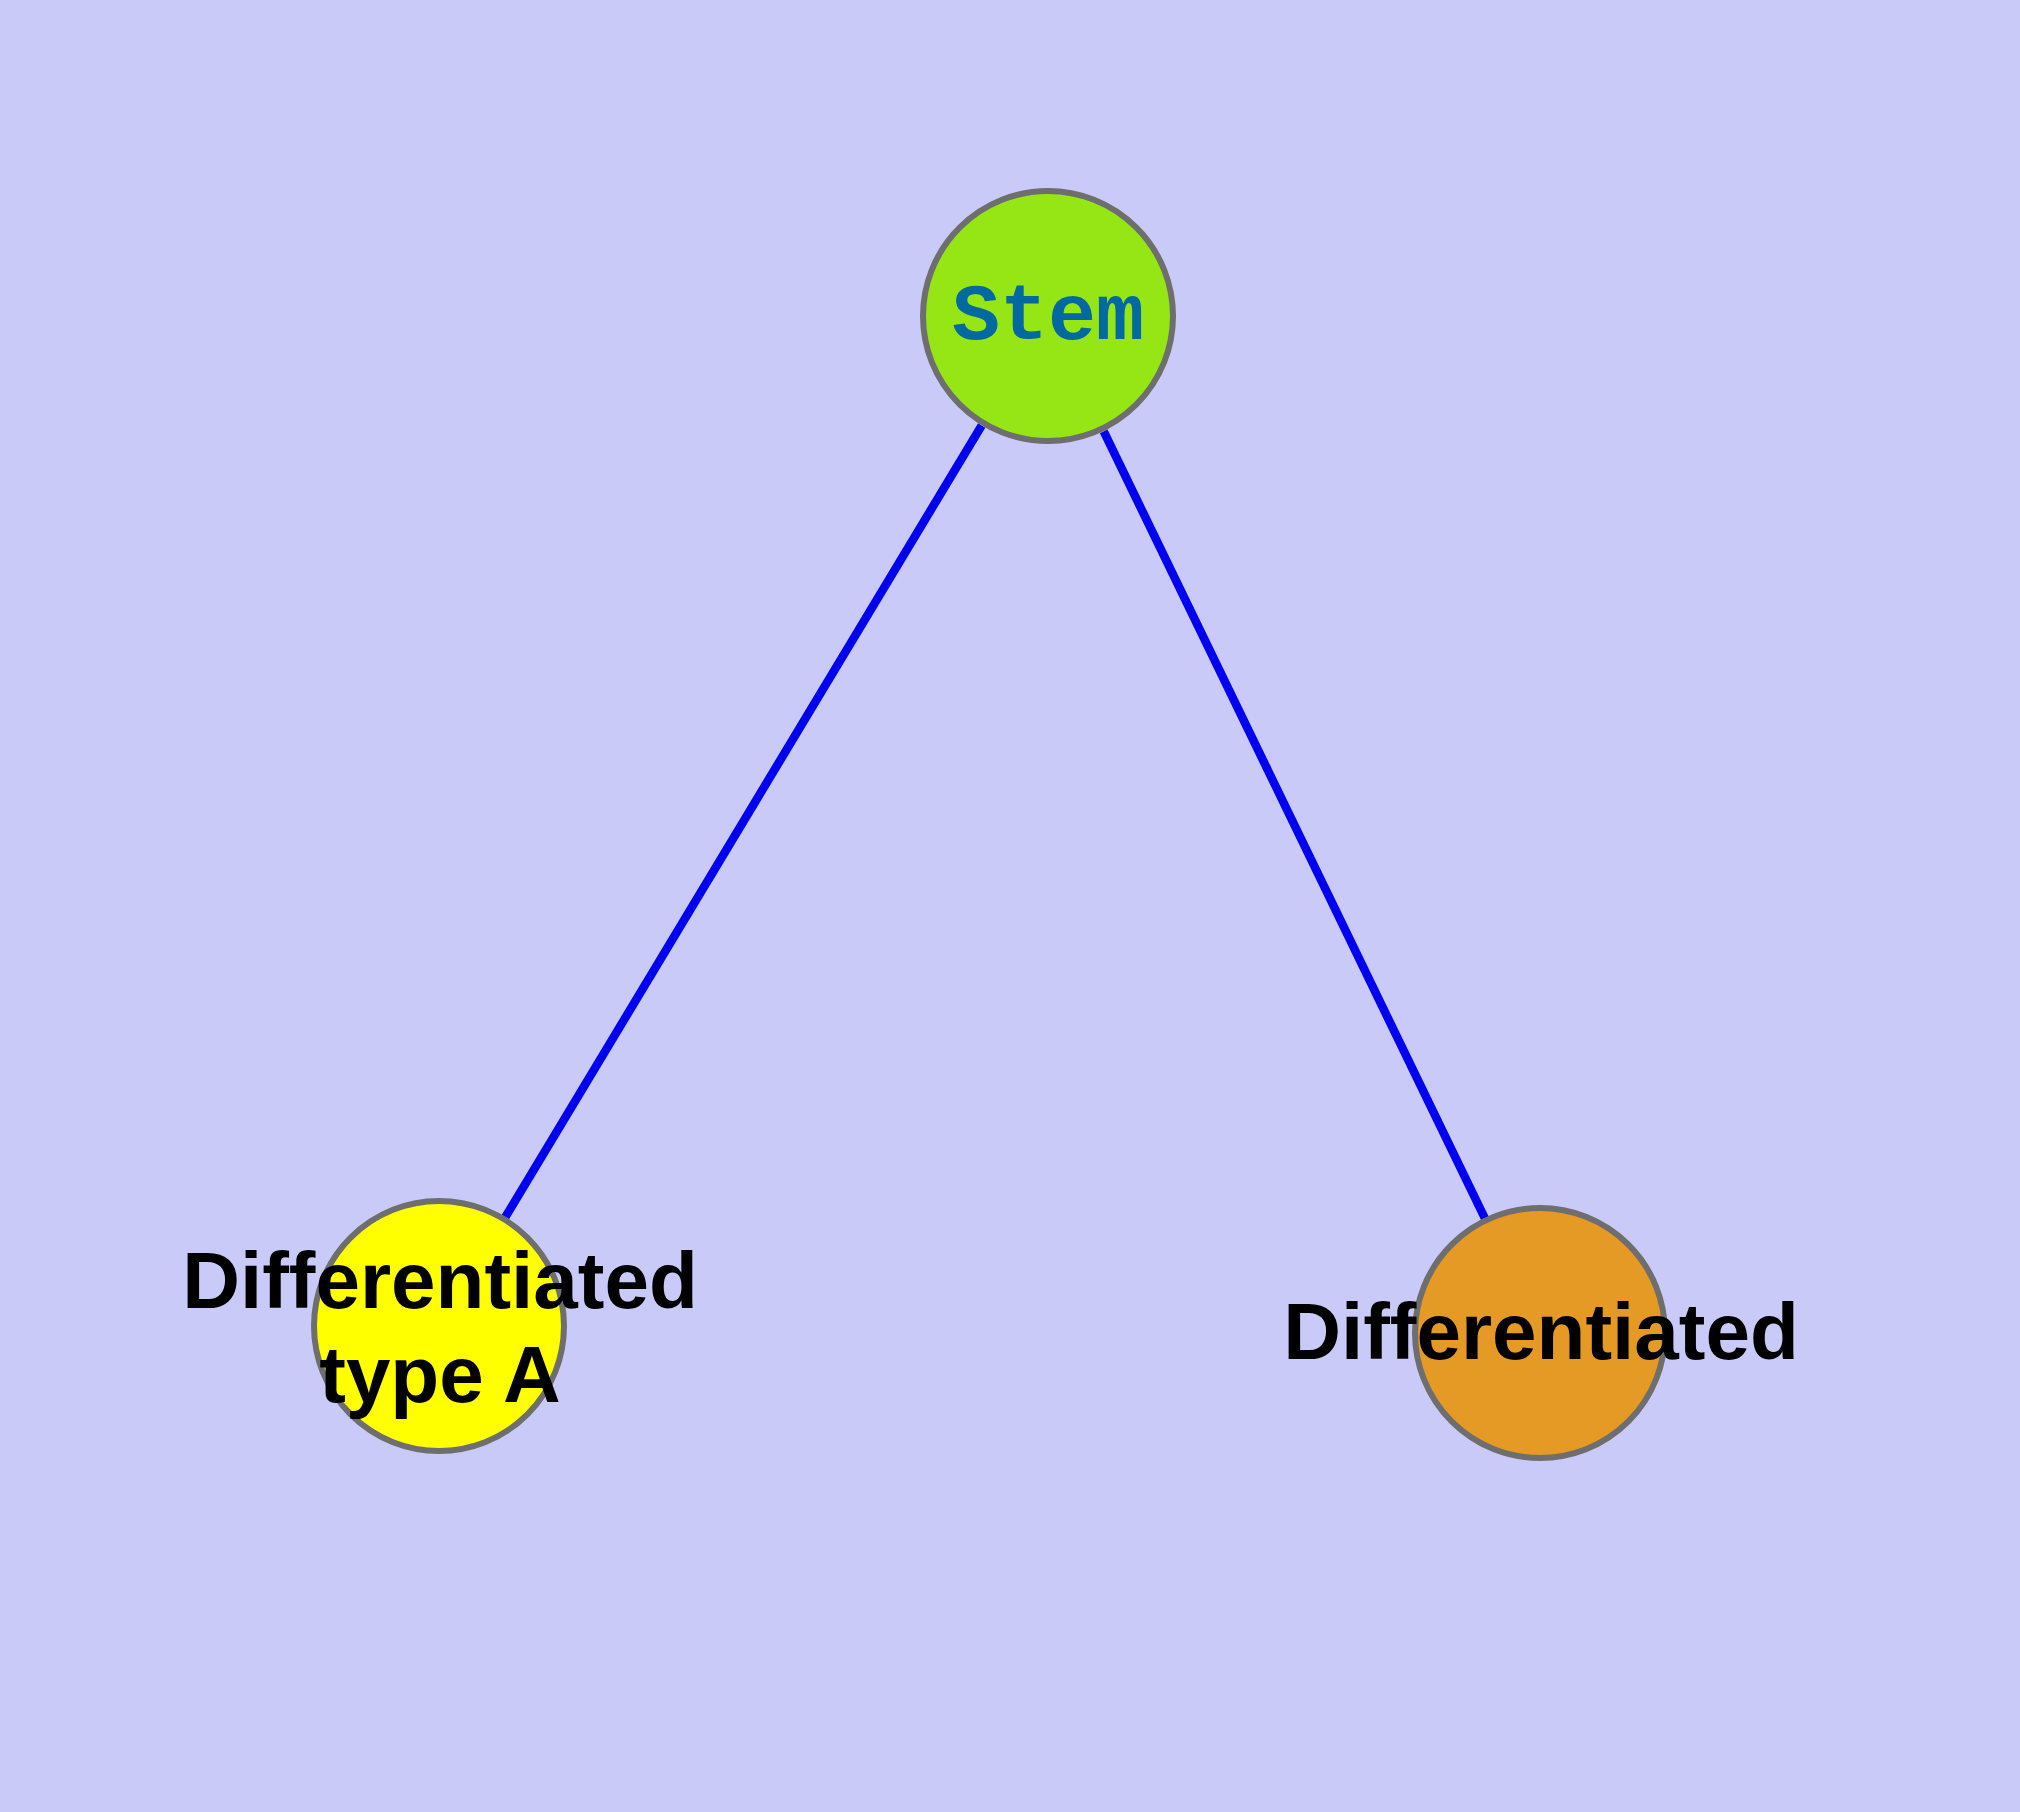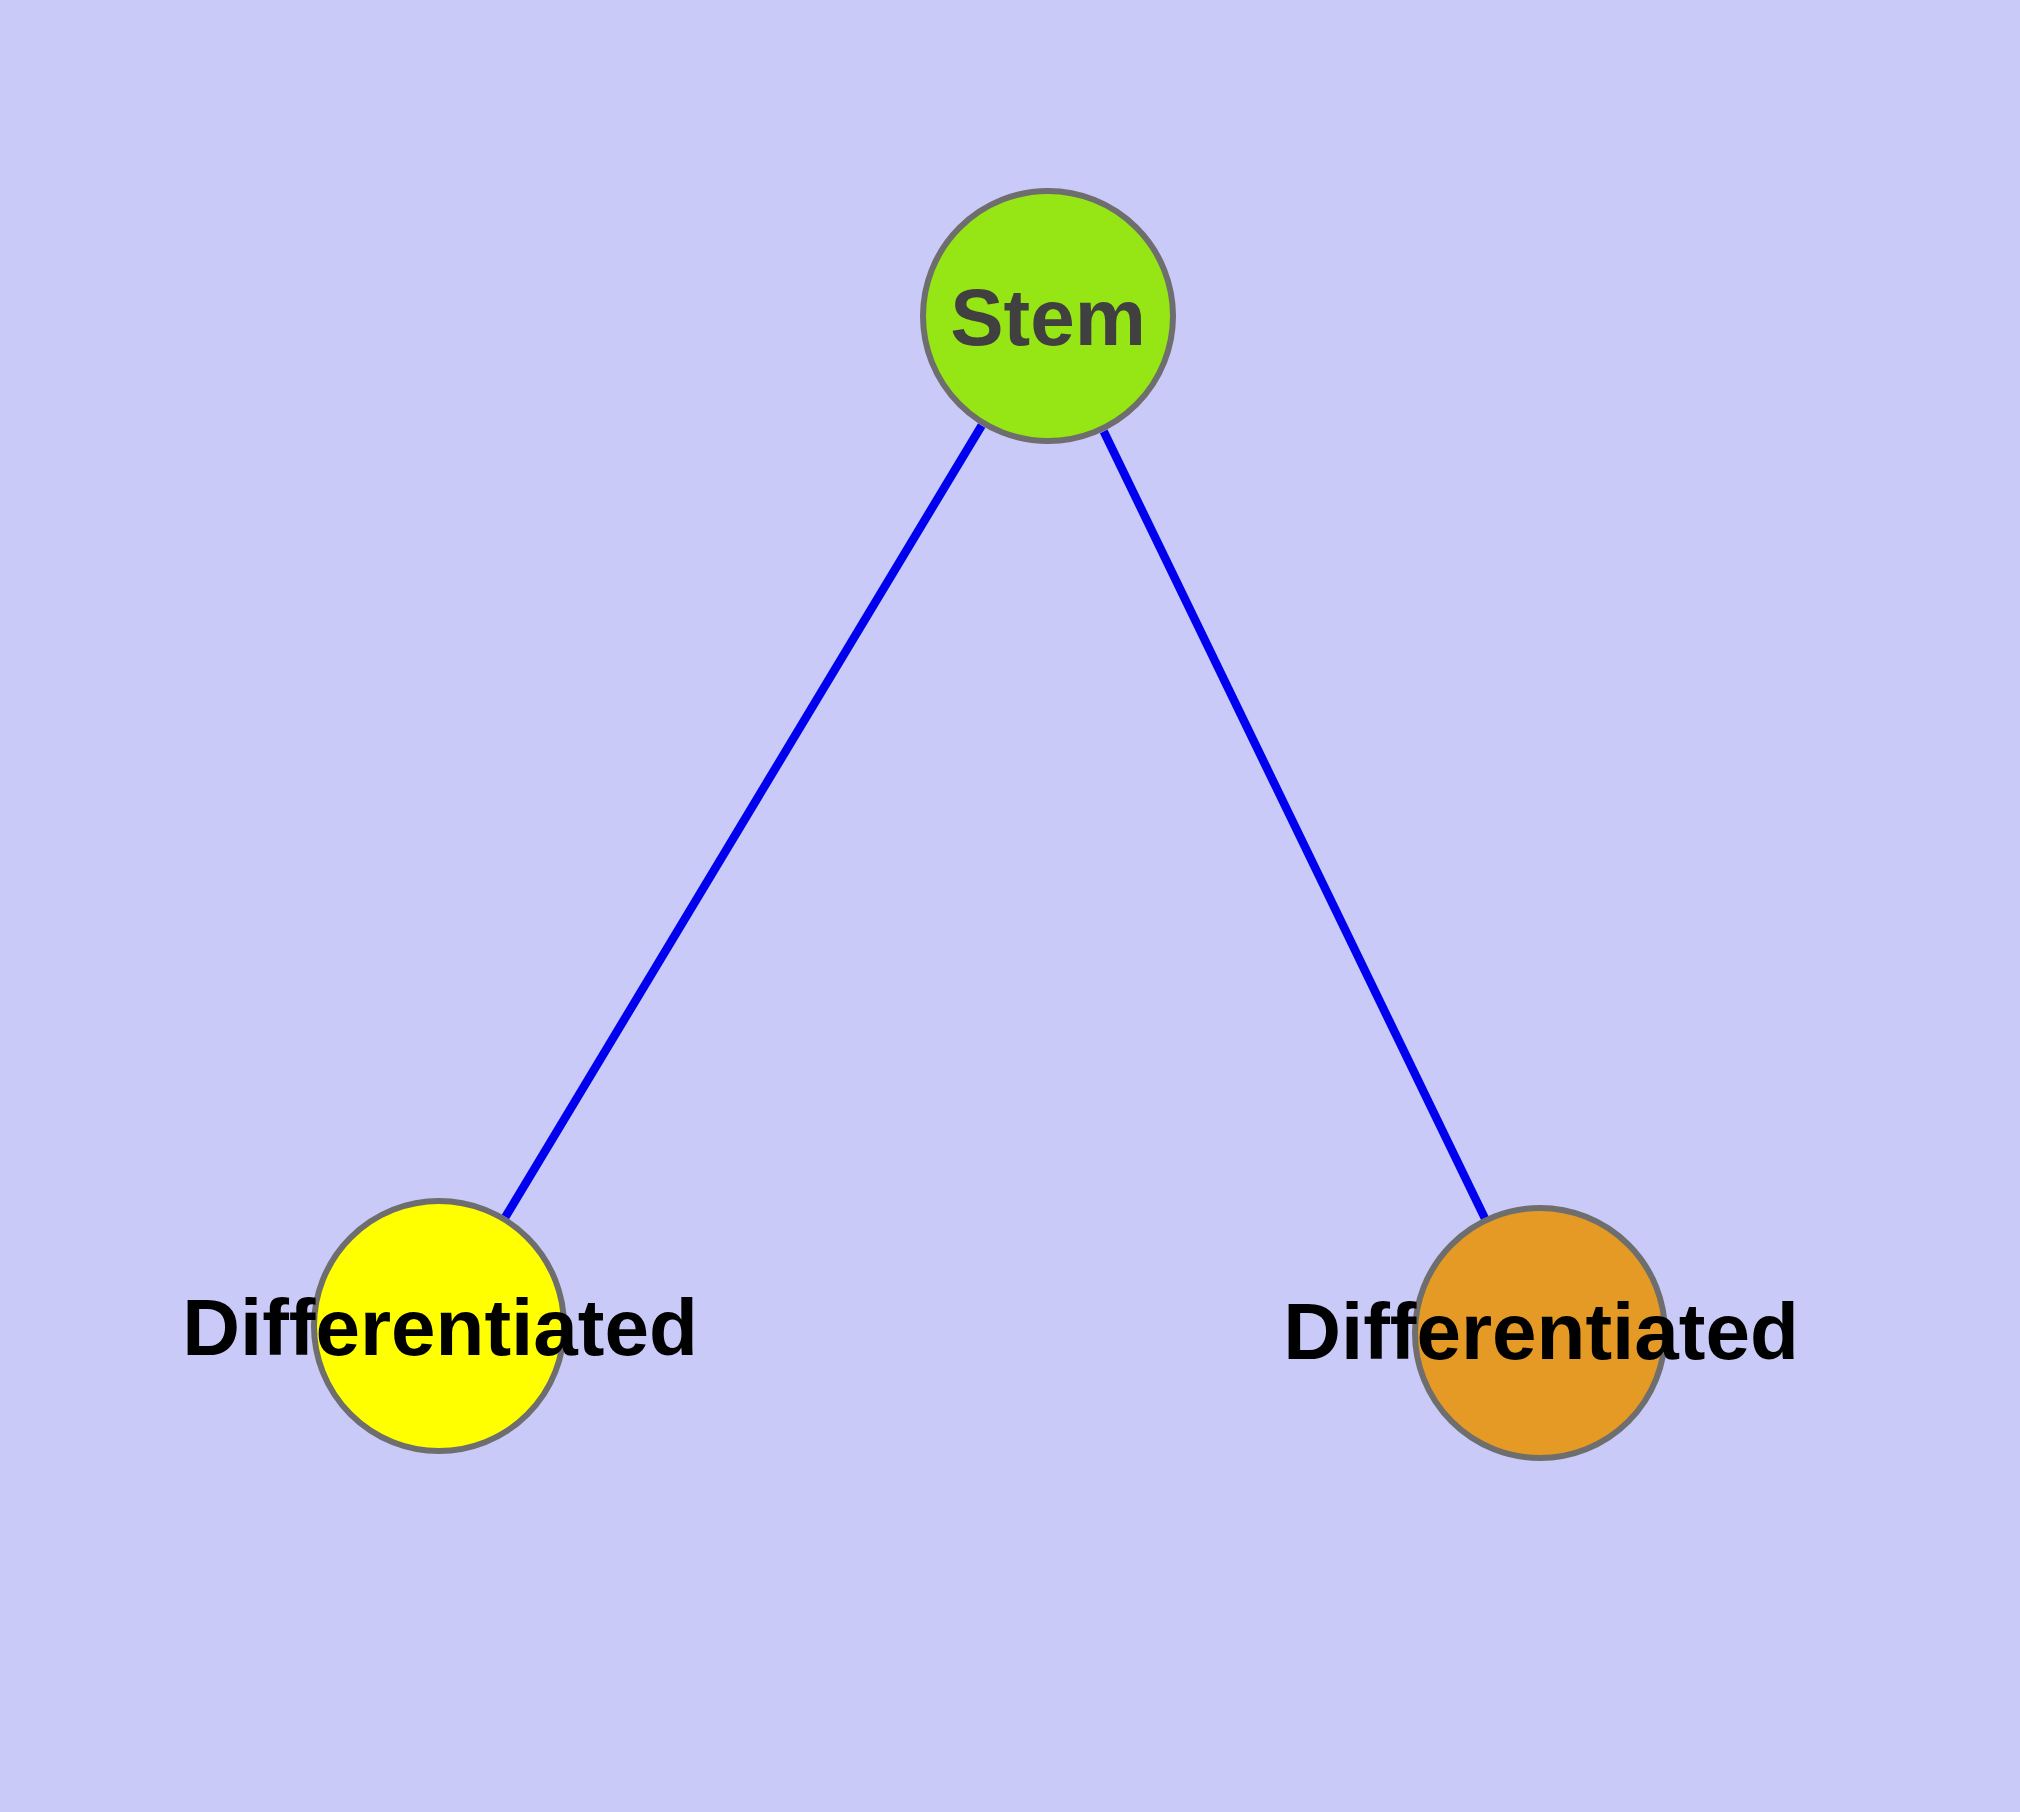--- a/index.html
+++ b/index.html
@@ -55,26 +55,27 @@
     <line class="edge" x1="1158" y1="502" x2="596" y2="1436" style="stroke: rgb(0, 0, 238);"></line>
     <line class="edge" x1="1302" y1="509" x2="1752" y2="1438" style="stroke: rgb(0, 0, 238);"></line>
   </svg>
 
   <div class="node node-stem" style="background-color: rgb(150, 229, 20); border-color: rgb(110, 110, 110);"></div>
 
   <div class="node node-a" style="background-color: rgb(255, 255, 0); border-color: rgb(110, 110, 110);"></div>
 
   <div class="node node-b" style="background-color: rgb(228, 154, 36); border-color: rgb(110, 110, 110);"></div>
 
-  <div class="node-label label-stem" style="color: #404040;">
+  <div class="node-label label-stem" style="color: #0369a1; font-family: Liberation Mono, monospace;">
     <span class="label-line">Stem</span>
   </div>
 
   <div class="node-label label-a" style="color: rgb(0, 0, 0);">
     <span class="label-line">Differentiated</span>
+    <span class="label-line">type A</span>
   </div>
 
   <div class="node-label label-b" style="color: rgb(0, 0, 0);">
     <span class="label-line">Differentiated</span>
   </div>
 
 </div>
 
 
 </body></html>

